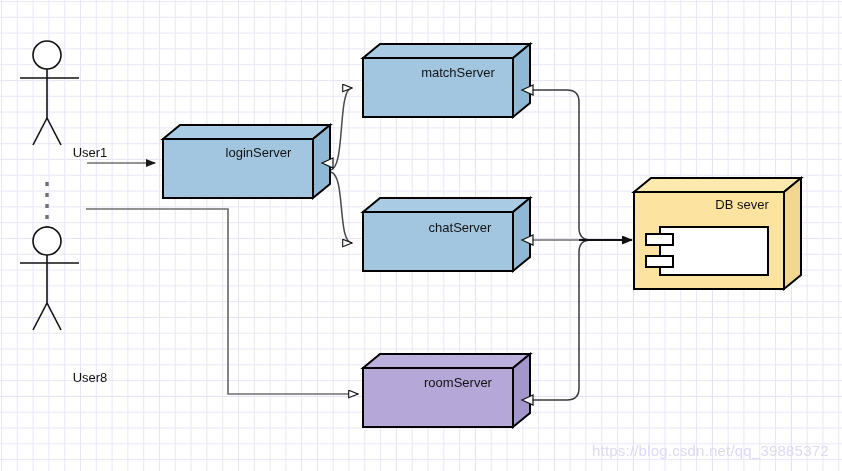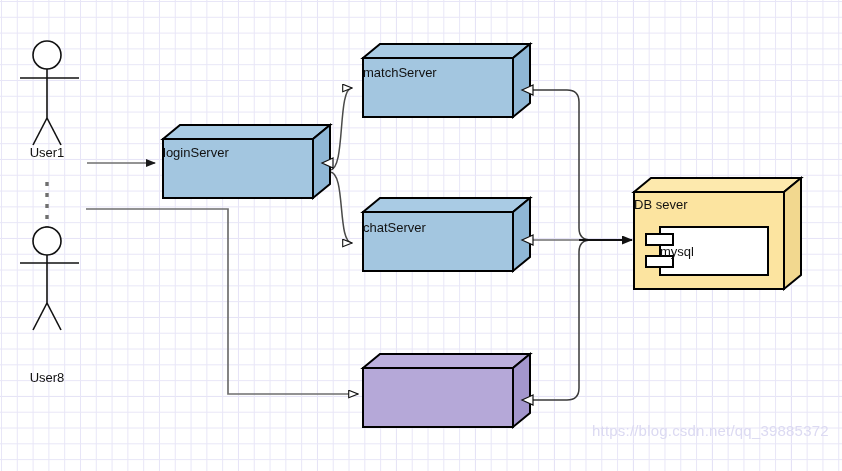--- a/index.html
+++ b/index.html
@@ -27,30 +27,33 @@
     left: 0;
     top: 0;
     width: 842px;
     height: 471px;
   }
   .node-label {
     position: absolute;
     font-family: "Liberation Sans", sans-serif;
     font-size: 13px;
     color: #111111;
+    text-align: center;
     white-space: nowrap;
     pointer-events: none;
+    padding-left: 20px;
   }
   .actor-label {
     position: absolute;
     font-family: "Liberation Sans", sans-serif;
     font-size: 13px;
     color: #111111;
     text-align: center;
     white-space: nowrap;
+    padding-left: 43px;
   }
   .watermark {
     position: absolute;
     font-family: "Liberation Sans", sans-serif;
     font-size: 15px;
     color: #dcdaf2;
     letter-spacing: 0.2px;
     white-space: nowrap;
   }
 </style>
@@ -166,18 +169,18 @@
       </g>
     </g>
   </svg>
 
   <div class="actor-label" style="left:0px; top:145px; width:94px;">User1</div>
   <div class="actor-label" style="left:0px; top:330px; width:94px;margin-top:40px;">User8</div>
 
   <div class="node-label" style="left:163px; top:145px; width:151px;">loginServer</div>
   <div class="node-label" style="left:363px; top:65px; width:150px;">matchServer</div>
   <div class="node-label" style="left:363px; top:220px; width:154px;">chatServer</div>
+  <div class="node-label" style="left:363px; top:375px; width:150px;">roomServer</div>
   <div class="node-label" style="left:634px; top:197px; width:176px;">DB sever</div>
-  <div class="node-label" style="left:660px; top:244px; width:108px;">mysql</div>
 
-  <div class="watermark" style="left:592px; top:422px;">https://blog.csdn.net/qq_39885372</div>
+  <div class="watermark" style="left:592px; top:442px;">https://blog.csdn.net/qq_39885372</div>
 
 </div>
 
 </body></html>

